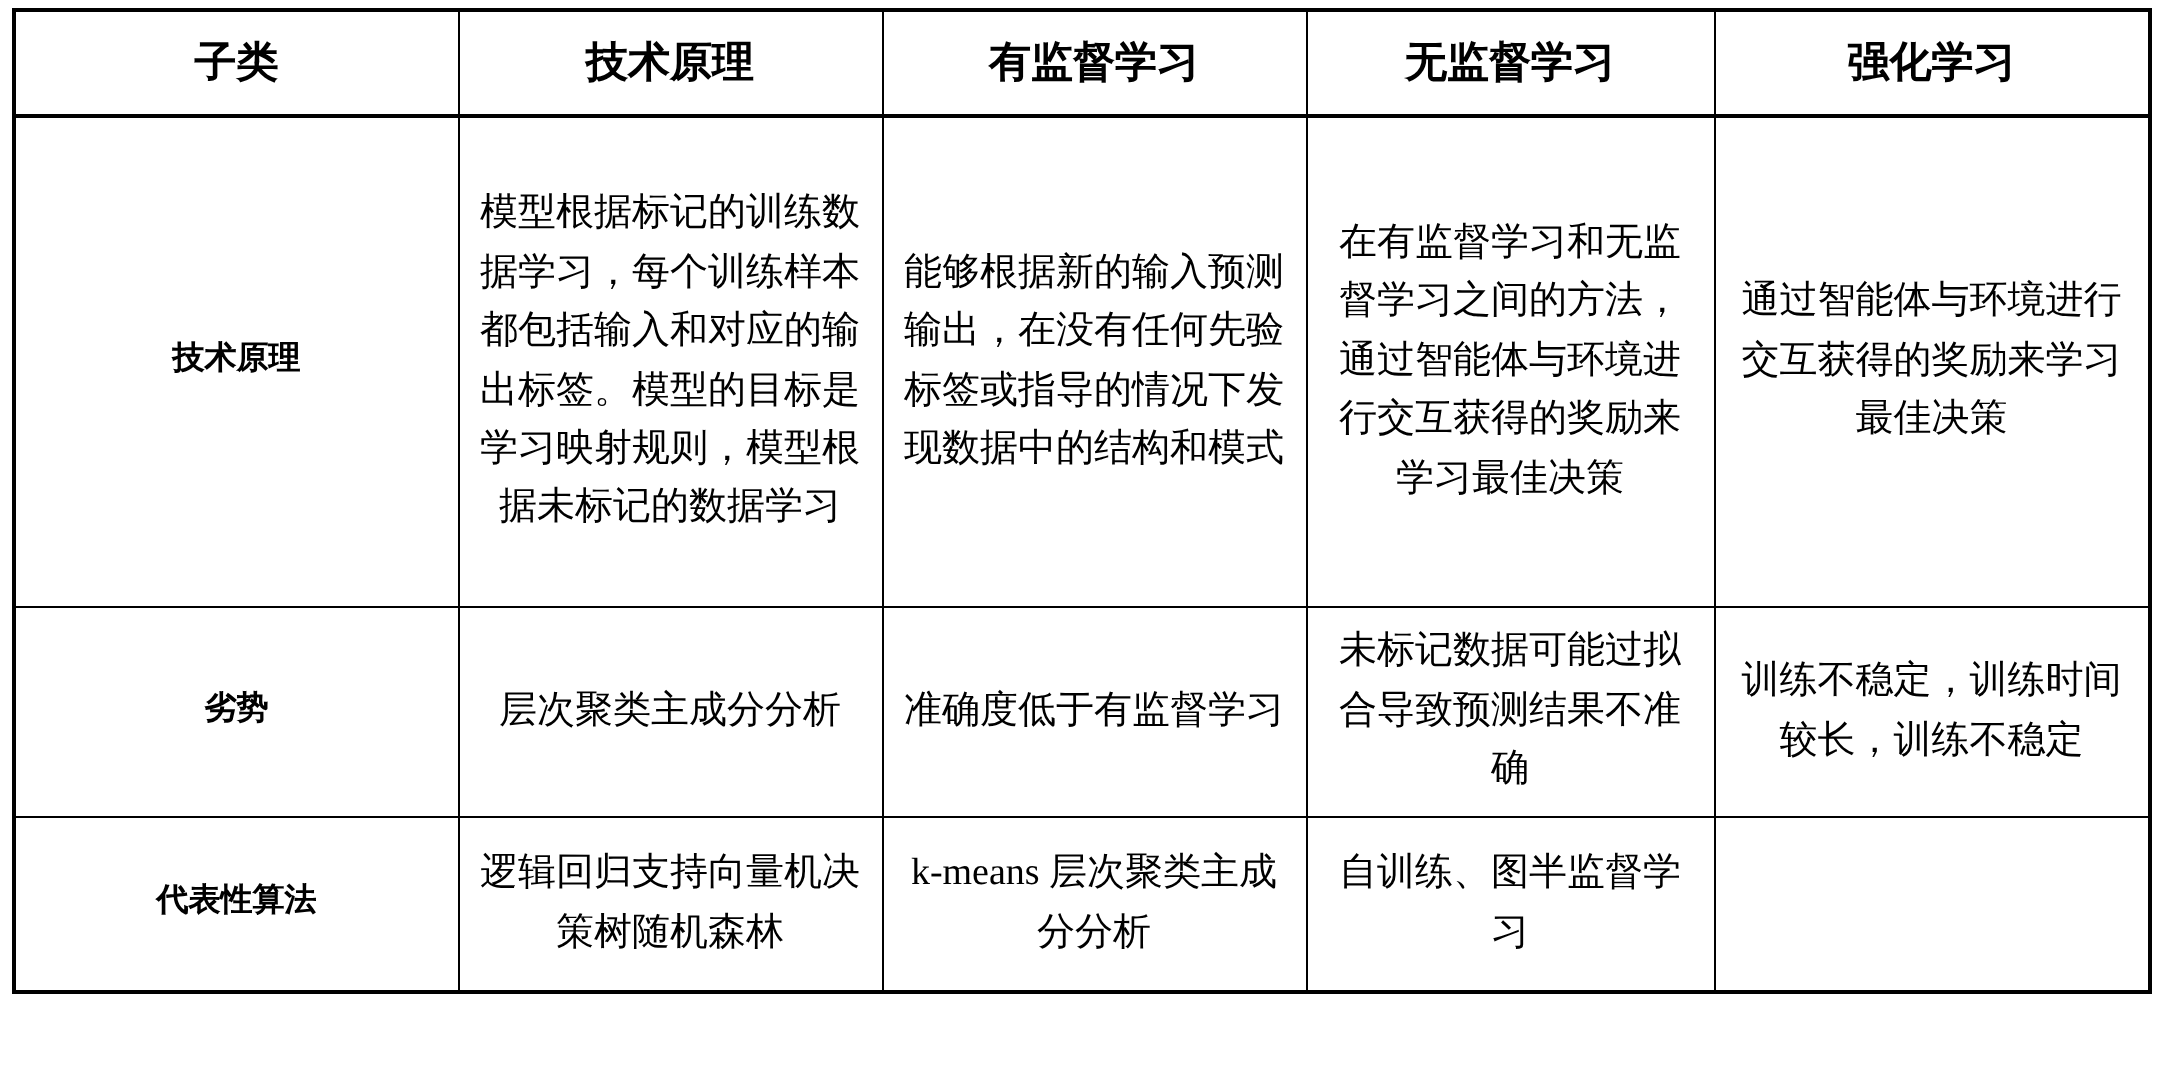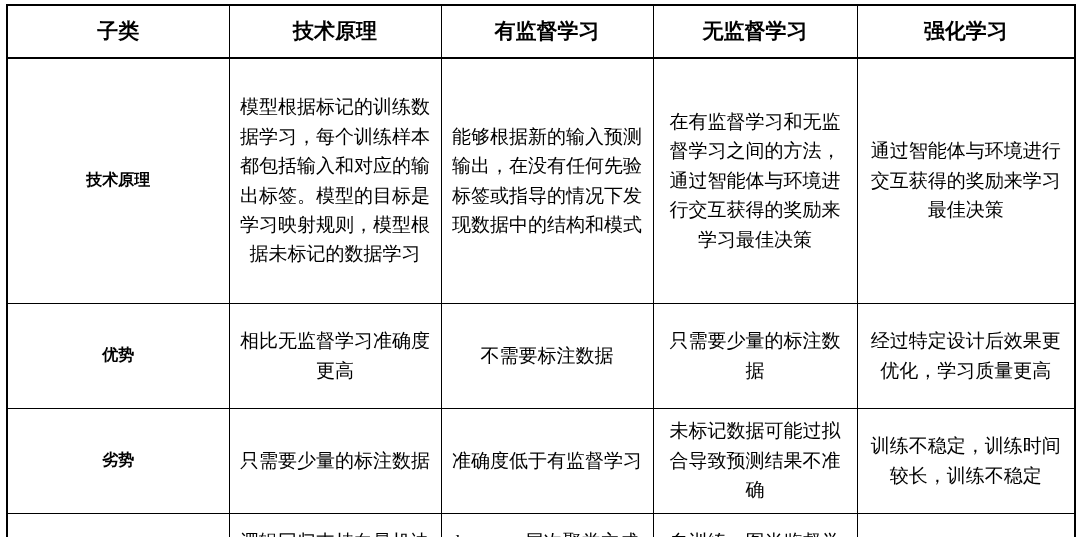--- a/index.html
+++ b/index.html
@@ -91,39 +91,24 @@
         <td>
             <span class="cell-text">能够根据新的输入预测输出，在没有任何先验标签或指导的情况下发现数据中的结构和模式</span>
           </td>
         <td>
             <span class="cell-text">在有监督学习和无监督学习之间的方法，通过智能体与环境进行交互获得的奖励来学习最佳决策</span>
           </td>
         <td>
             <span class="cell-text">通过智能体与环境进行交互获得的奖励来学习最佳决策</span>
           </td>
       </tr>
-      <tr class="r-pros">
-        <th class="rowhead">优势</th>
-        <td>
-            <span class="cell-text">相比无监督学习准确度更高</span>
-          </td>
-        <td>
-            <span class="cell-text">不需要标注数据</span>
-          </td>
-        <td>
-            <span class="cell-text">只需要少量的标注数据</span>
-          </td>
-        <td>
-            <span class="cell-text">经过特定设计后效果更优化，学习质量更高</span>
-          </td>
-      </tr>
       <tr class="r-cons">
         <th class="rowhead">劣势</th>
         <td>
-            <span class="cell-text">只需要少量的标注数据</span>
+            <span class="cell-text">层次聚类主成分分析</span>
           </td>
         <td>
             <span class="cell-text">准确度低于有监督学习</span>
           </td>
         <td>
             <span class="cell-text">未标记数据可能过拟合导致预测结果不准确</span>
           </td>
         <td>
             <span class="cell-text">训练不稳定，训练时间较长，训练不稳定</span>
           </td>

